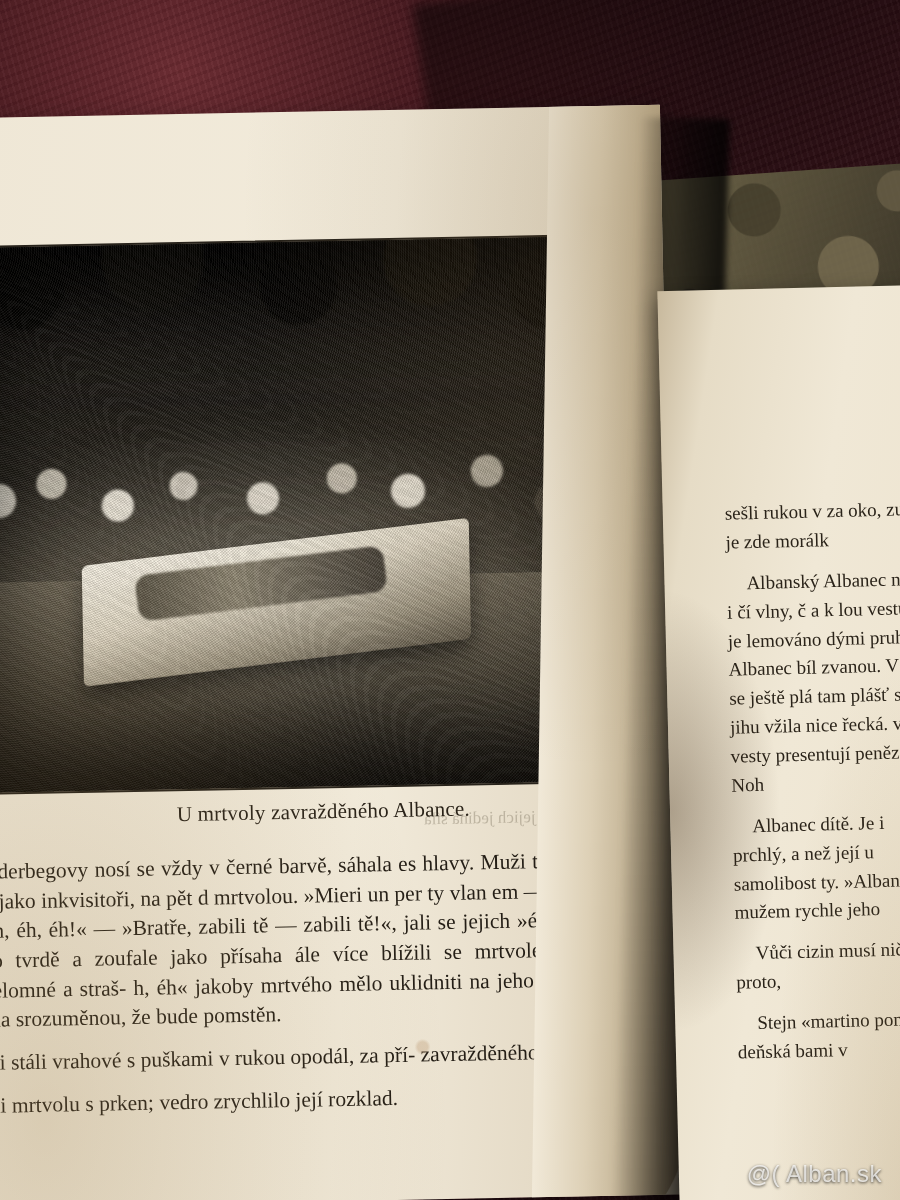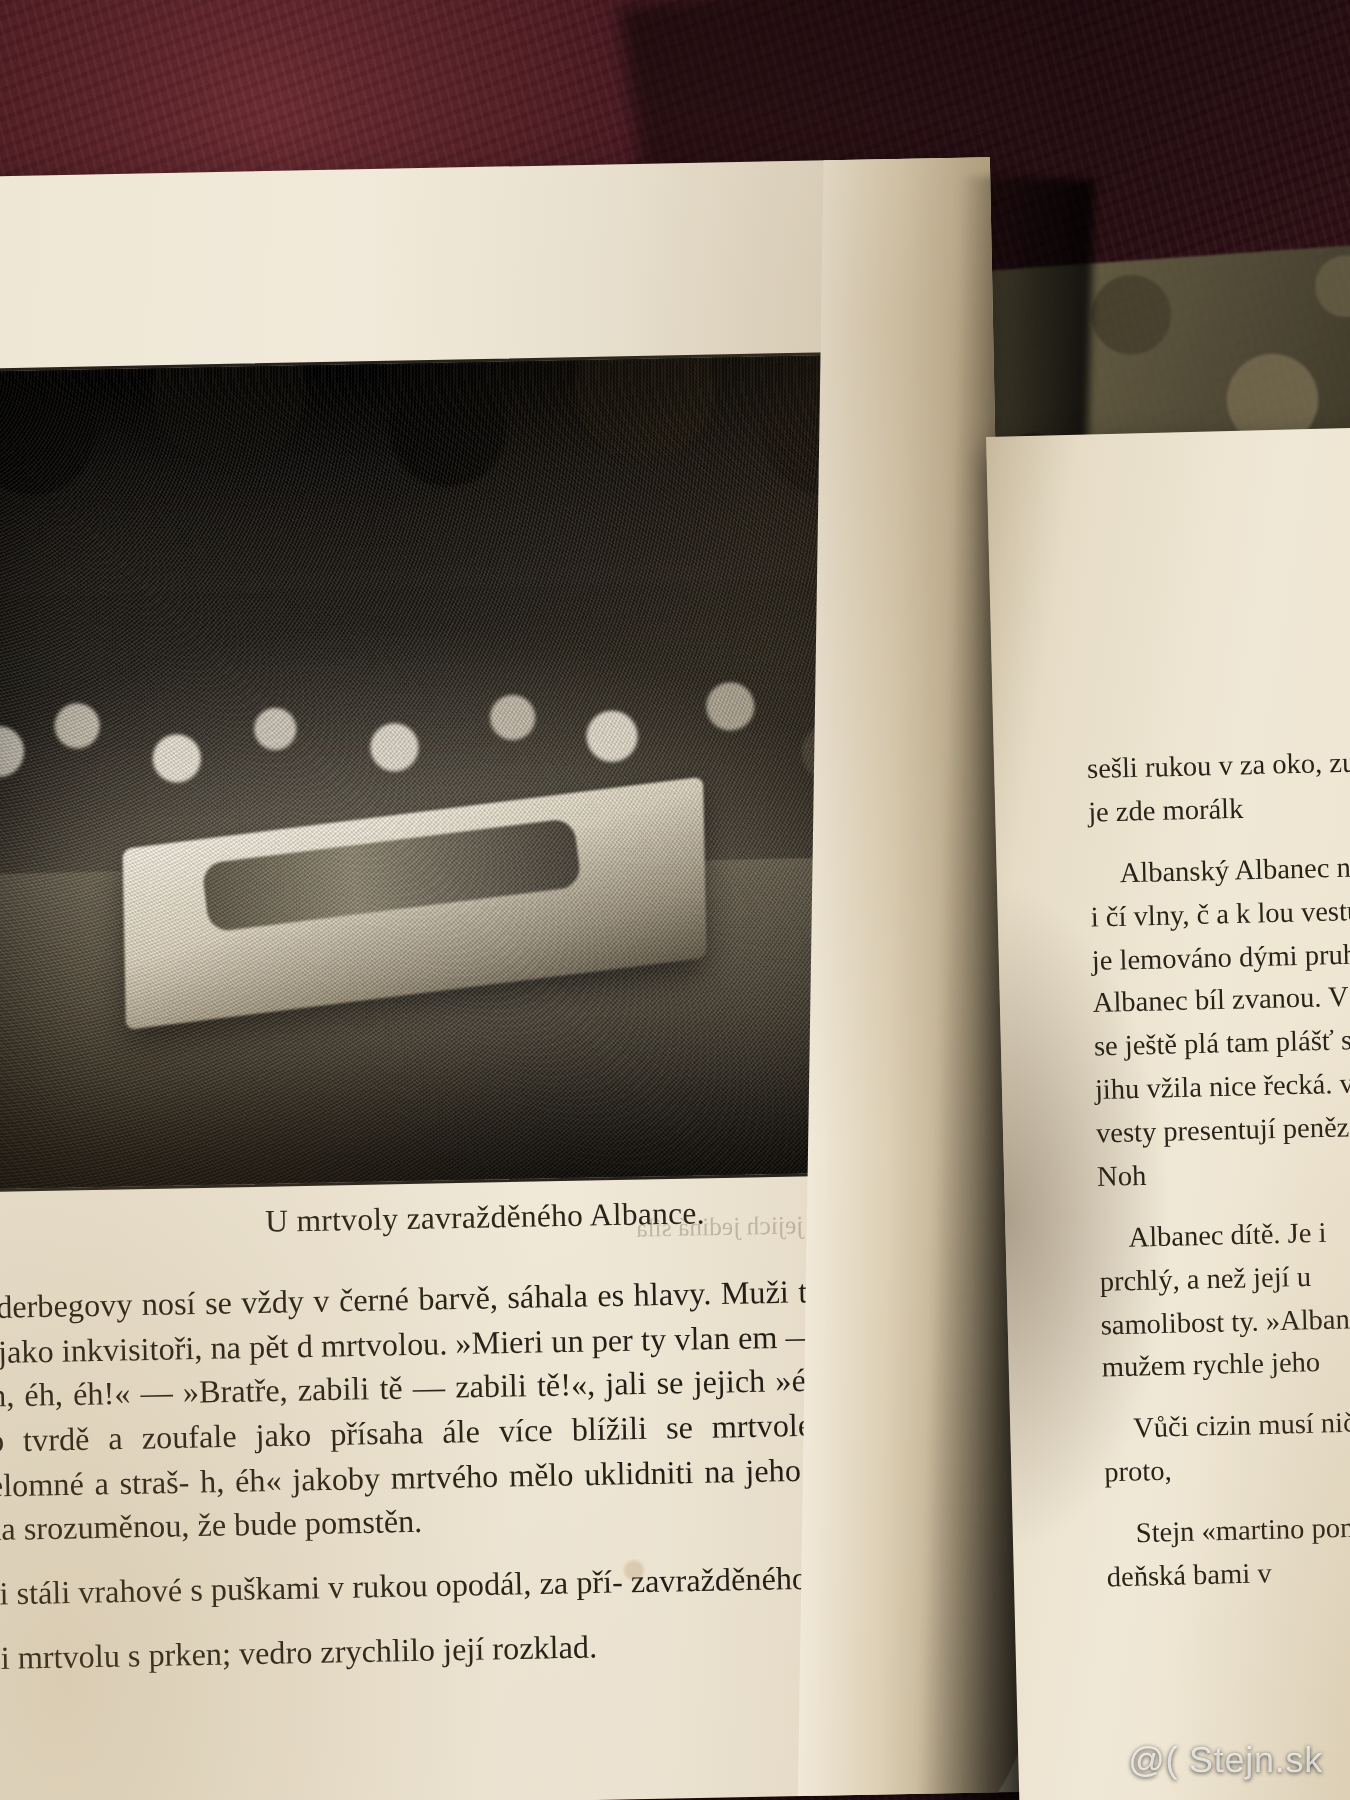--- a/index.html
+++ b/index.html
@@ -309,15 +309,15 @@
         <p>sešli rukou v za oko, zub t je zde morálk</p>
         <p class="indent">Albanský Albanec nosí i čí vlny, č a k lou vestu, je lemováno dými pruhy Albanec bíl zvanou. V i se ještě plá tam plášť s na jihu vžila nice řecká. vné vesty presentují peněz. Noh</p>
         <p class="indent">Albanec dítě. Je i prchlý, a než její u samolibost ty. »Alban je mužem rychle jeho</p>
         <p class="indent">Vůči cizin musí niče je proto,</p>
         <p class="indent">Stejn «martino poměry deňská bami v</p>
       </div>
     </div>
 
   </div>
 
-  <div class="watermark">@( Stejn.sk</div>
+  <div class="watermark">@( Alban.sk</div>
 
 </div>
 
 </body></html>

